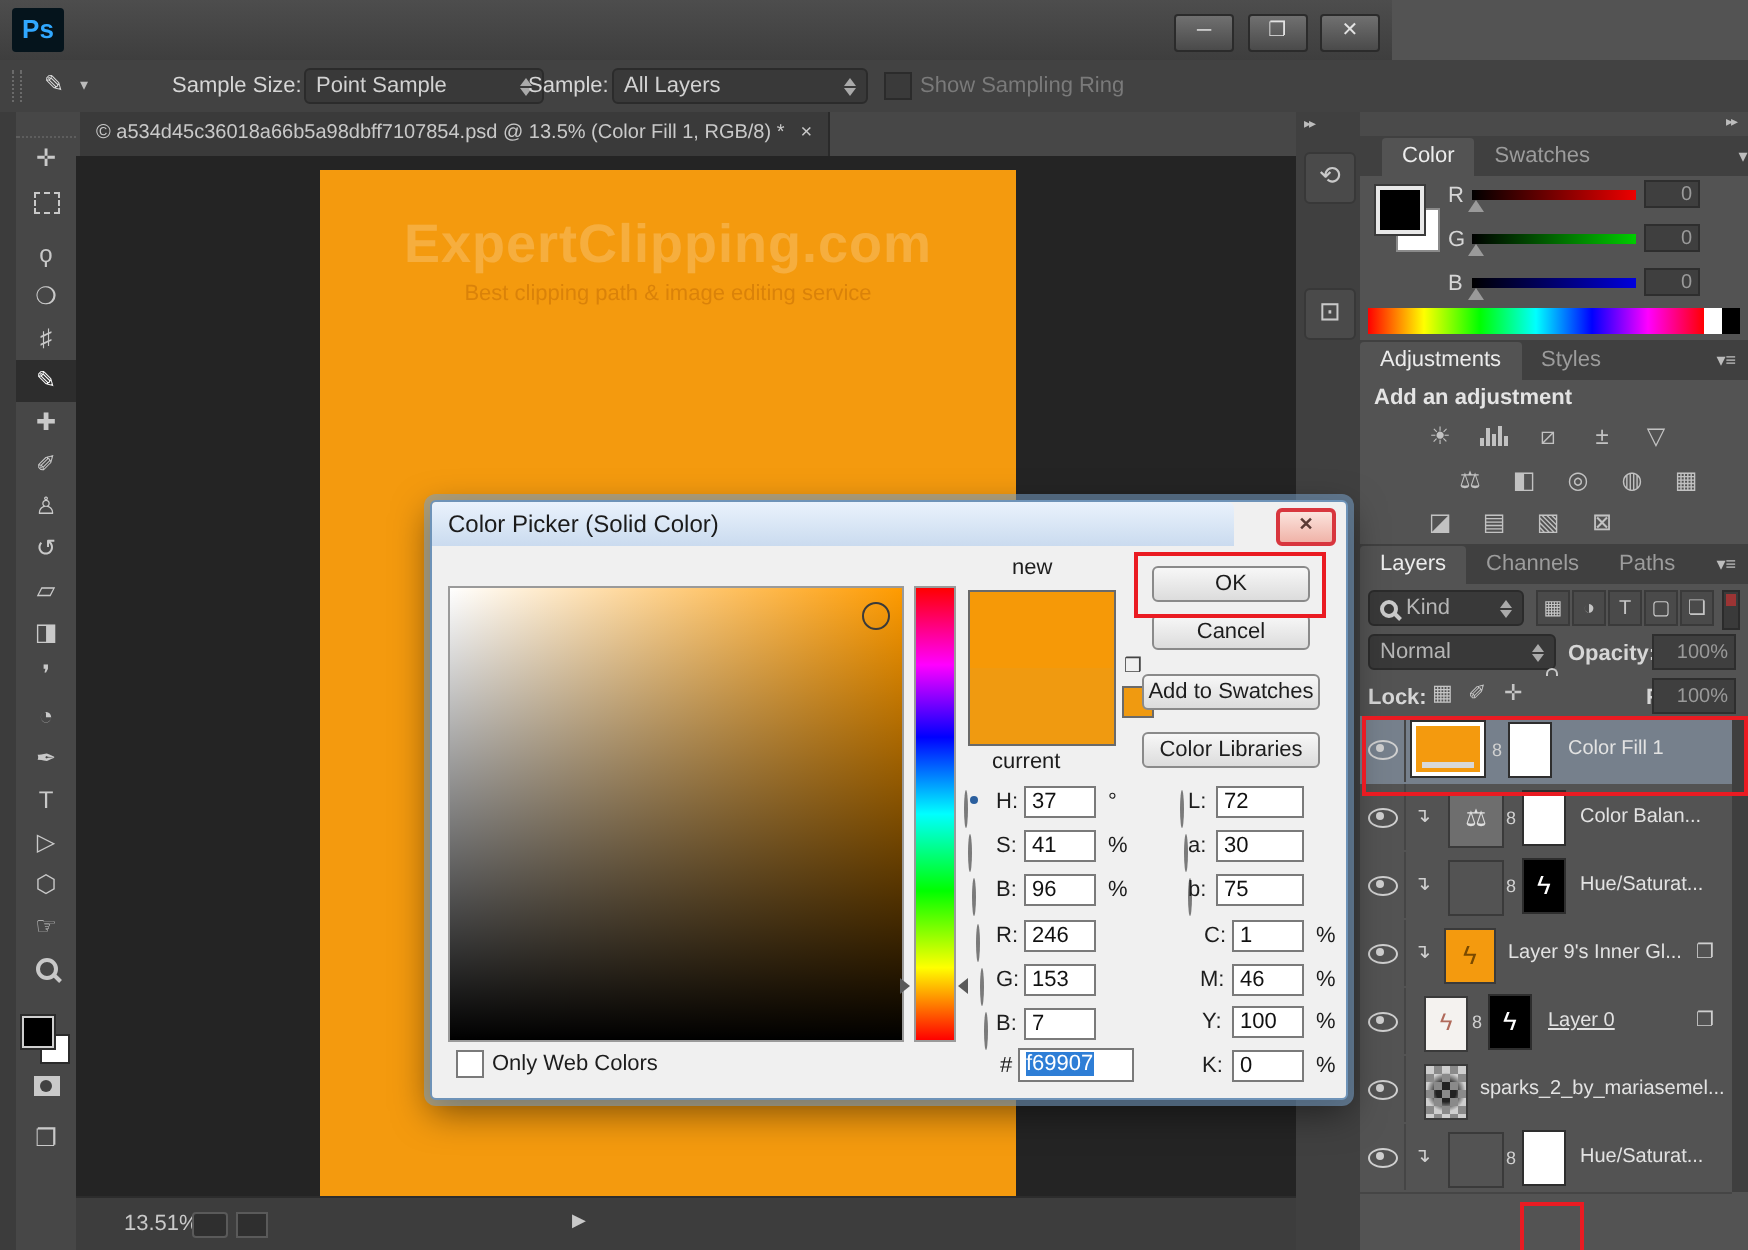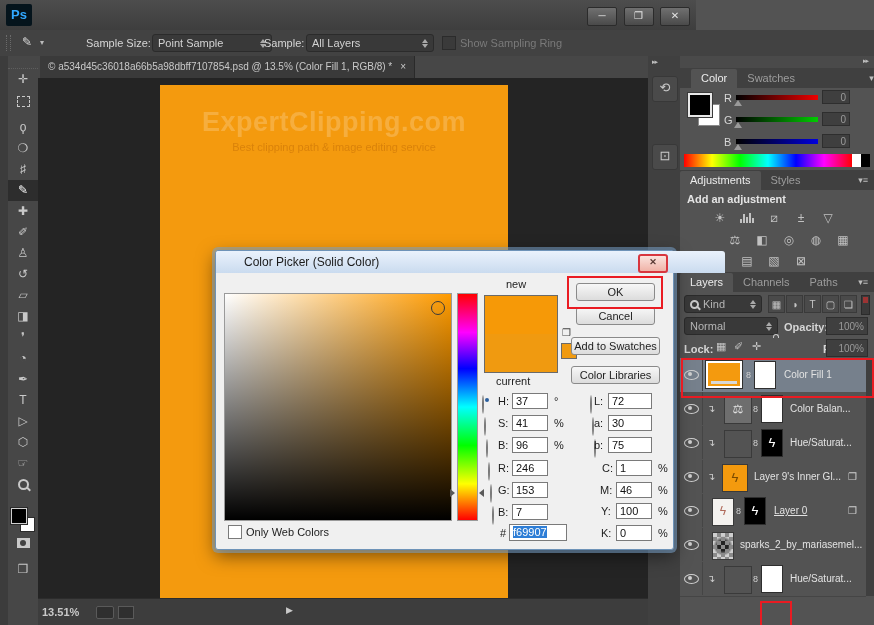--- a/index.html
+++ b/index.html
@@ -87,22 +87,22 @@
   .maskicon{width:13px;height:10px;background:#c9c9c9;position:relative;margin-top:7px;}
   .maskicon::after{content:"";position:absolute;left:3.5px;top:2px;width:6px;height:6px;border-radius:50%;background:#424242;}
   .checker{background-color:#cfcfcf;background-image:
     linear-gradient(45deg,#8a8a8a 25%,transparent 25%,transparent 75%,#8a8a8a 75%),
     linear-gradient(45deg,#8a8a8a 25%,transparent 25%,transparent 75%,#8a8a8a 75%),
     radial-gradient(circle at 50% 50%,#222 0 30%,transparent 60%);
     background-size:8px 8px,8px 8px,100% 100%;background-position:0 0,4px 4px,0 0;}
   
   #dialog{left:215px;top:250px;width:457px;height:298px;background:#f0f0f0;
     border:1px solid #6e93b8;border-radius:3px;box-shadow:0 0 0 3px rgba(120,160,200,.55),0 6px 18px rgba(0,0,0,.5);}
-  #dlgtitle{left:0;top:0;width:489px;height:22px;border-radius:3px 3px 0 0;
-    background:linear-gradient(#eaf2fc,#cadbef);color:#1b1b1b;font-size:12px;line-height:22px;padding-left:20px;}
+  #dlgtitle{left:0;top:0;width:401px;height:22px;border-radius:3px 3px 0 0;
+    background:linear-gradient(#eaf2fc,#cadbef);color:#1b1b1b;font-size:12px;line-height:22px;}
   #dlgclose{right:5px;top:3px;width:26px;height:15px;background:linear-gradient(#fbe3dd,#f0b3a8);
     border:2px solid #d8363e;border-radius:3px;color:#5a3a35;font-size:9px;font-weight:bold;
     text-align:center;line-height:13px;box-sizing:content-box;}
   #satfield{left:8px;top:42px;width:226px;height:226px;border:1px solid #9a9a9a;
     background:linear-gradient(to bottom,rgba(0,0,0,0),#000),linear-gradient(to right,#fff,#ff9b00);}
   #satmarker{right:6px;top:7px;width:12px;height:12px;border:1.5px solid #3a3a3a;border-radius:50%;}
   #huestrip{left:241px;top:42px;width:19px;height:226px;border:1px solid #9a9a9a;
     background:linear-gradient(#f00 0%,#f0f 17%,#00f 33%,#0ff 50%,#0f0 67%,#ff0 84%,#f00 100%);}
   .huearrL{left:234px;top:238px;width:0;height:0;border-top:4px solid transparent;
     border-bottom:4px solid transparent;border-left:5px solid #5a5a5a;}
@@ -200,21 +200,21 @@
     </div>
   </div>
   <div id="canvas" class="a">
     <div id="artboard" class="a">
       <div id="wm1" class="a">ExpertClipping.com</div>
       <div id="wm2" class="a">Best clipping path &amp; image editing service</div>
     </div>
   </div>
 
   <div id="statusbar" class="a">
-    <span class="a" style="left:4px;top:7px;font-weight:bold;">13.51%</span>
+    <span class="a" style="left:24px;top:7px;">13.51%</span>
     <span class="a" style="left:58px;top:7px;width:16px;height:11px;background:#2f2f2f;border:1px solid #5a5a5a;border-radius:2px;"></span>
     <span class="a" style="left:80px;top:7px;width:14px;height:11px;background:#2f2f2f;border:1px solid #5a5a5a;"></span>
     <span class="a" style="left:128px;top:7px;margin-top:28px;">© Doc: 38.6M/282.7M</span>
     <span class="a" style="left:248px;top:6px;font-size:9px;">▶</span>
   </div>
 
   <div id="minidock" class="a">
     <div class="a" style="left:4px;top:2px;color:#bdbdbd;font-size:7px;letter-spacing:-1px;">▸▸</div>
     <div style="height:14px;"></div>
     <div class="a dockbtn" style="top:20px;">⟲</div>

